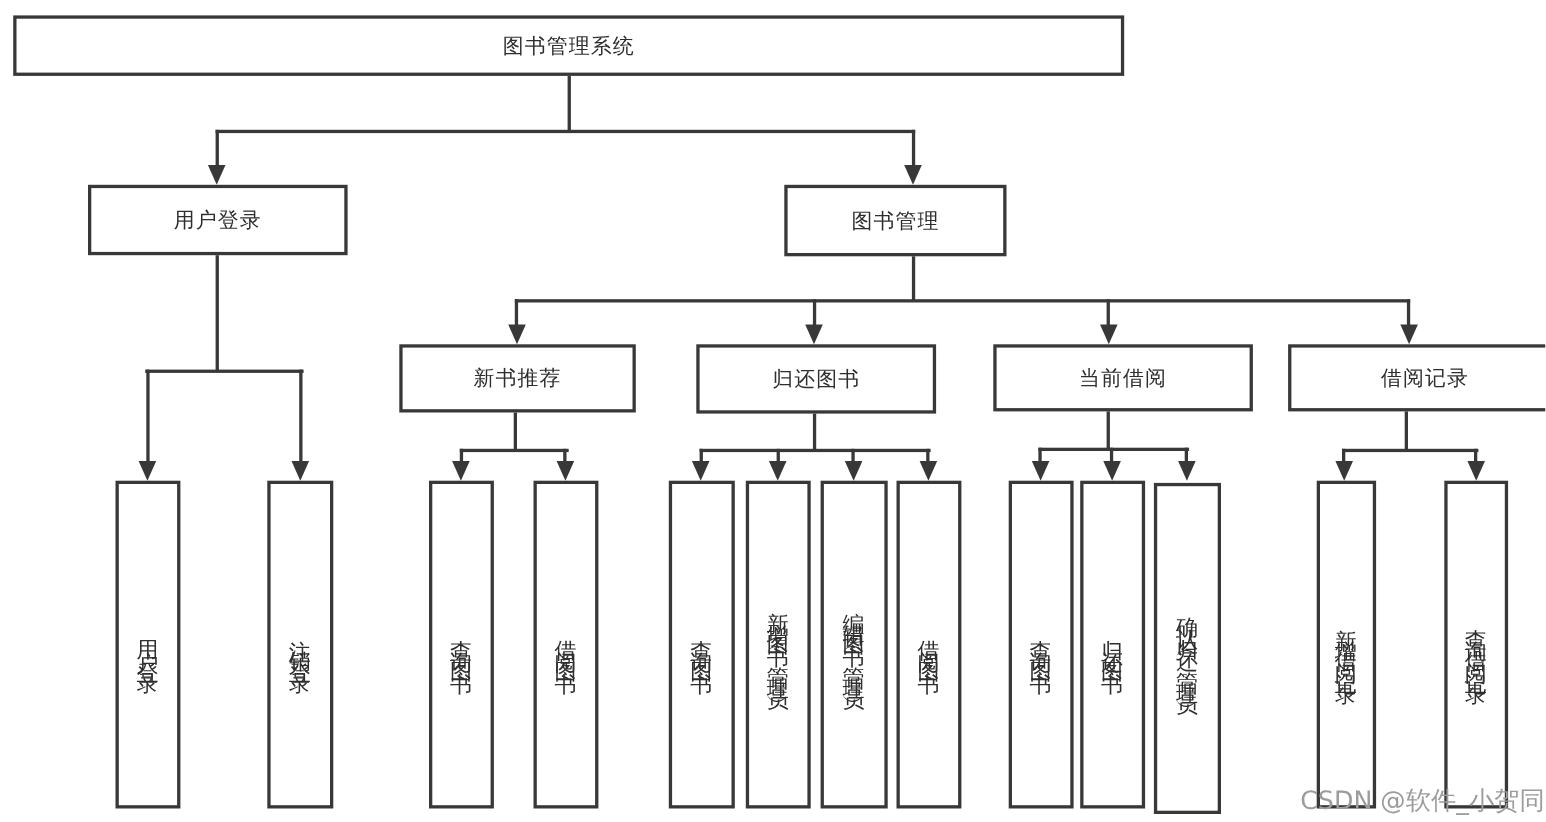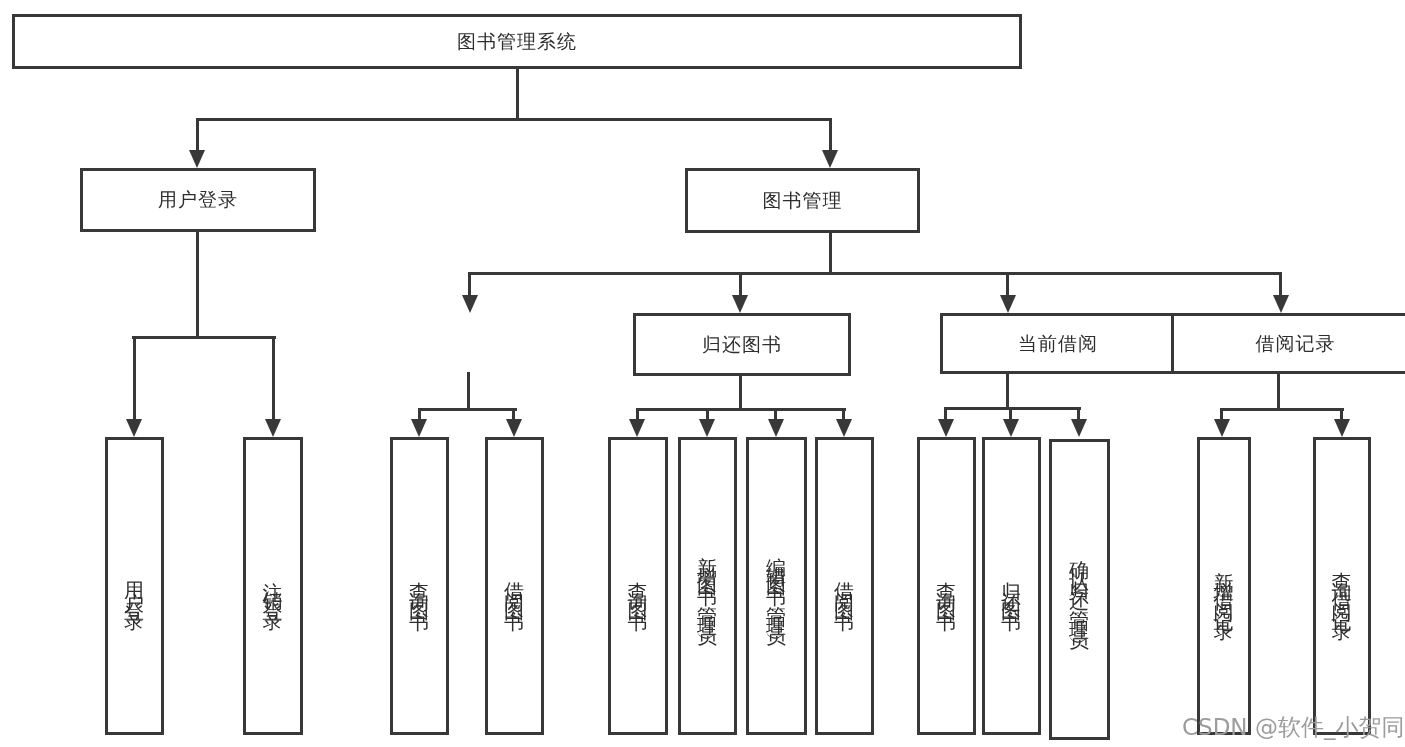--- a/index.html
+++ b/index.html
@@ -88,24 +88,25 @@
   <div class="vline" style="left:1277px;top:371px;height:39px"></div>
   <div class="hline" style="left:1220px;top:408px;width:124px"></div>
   <div class="vline" style="left:1220px;top:408px;height:16px"></div>
   <div class="arr" style="left:1214px;top:419px"></div>
   <div class="vline" style="left:1340px;top:408px;height:16px"></div>
   <div class="arr" style="left:1334px;top:419px"></div>
 
   <div class="node" style="left:12px;top:14px;width:1010px;height:55px">图书管理系统</div>
 
   <div class="node" style="left:80px;top:168px;width:236px;height:64px">用户登录</div>
-  <div class="node" style="left:685px;top:168px;width:235px;height:65px">图书管理</div>
+  <div class="node" style="left:713px;top:168px;width:202px;height:65px">图书管理</div>
 
+  <div class="node" style="left:363px;top:313px;width:215px;height:62px">新书推荐</div>
   <div class="node" style="left:633px;top:313px;width:218px;height:63px">归还图书</div>
-  <div class="node" style="left:940px;top:313px;width:236px;height:61px">当前借阅</div>
+  <div class="node" style="left:903px;top:313px;width:236px;height:61px">当前借阅</div>
   <div class="node" style="left:1171px;top:313px;width:249px;height:61px">借阅记录</div>
 
   <div class="node leaf" style="left:105px;top:437px;width:59px;height:298px">用户登录</div>
   <div class="node leaf" style="left:243px;top:437px;width:60px;height:298px">注销登录</div>
 
   <div class="node leaf" style="left:390px;top:437px;width:59px;height:298px">查询图书</div>
   <div class="node leaf" style="left:485px;top:437px;width:59px;height:298px">借阅图书</div>
 
   <div class="node leaf" style="left:608px;top:437px;width:60px;height:298px">查询图书</div>
   <div class="node leaf" style="left:678px;top:437px;width:59px;height:298px">新增图书（管理员）</div>

